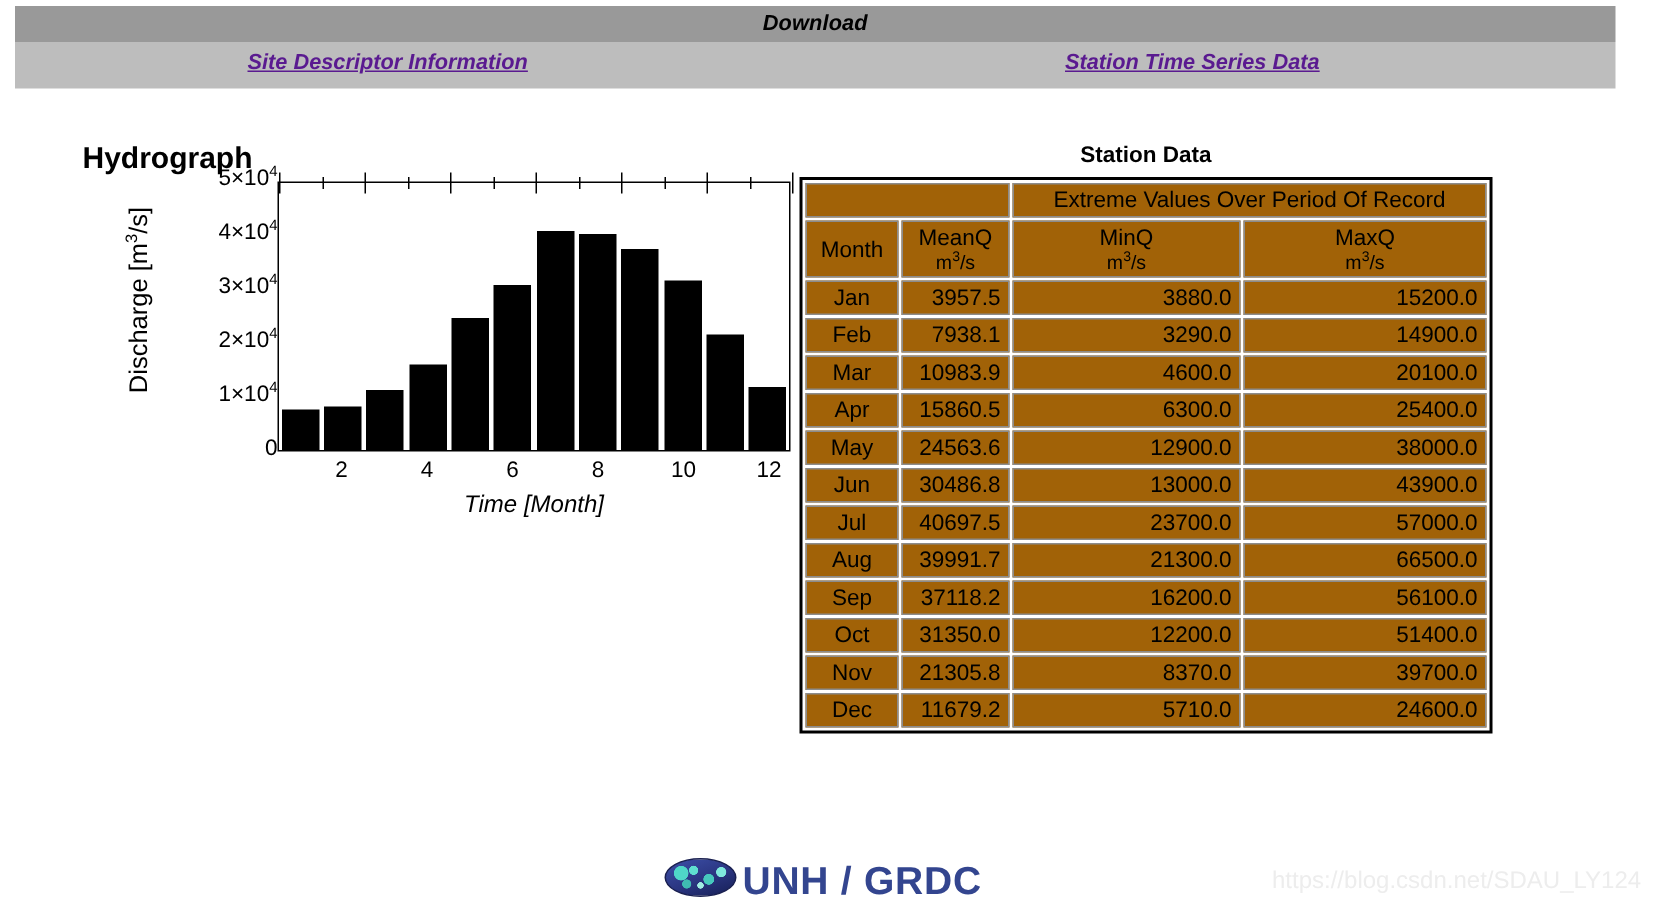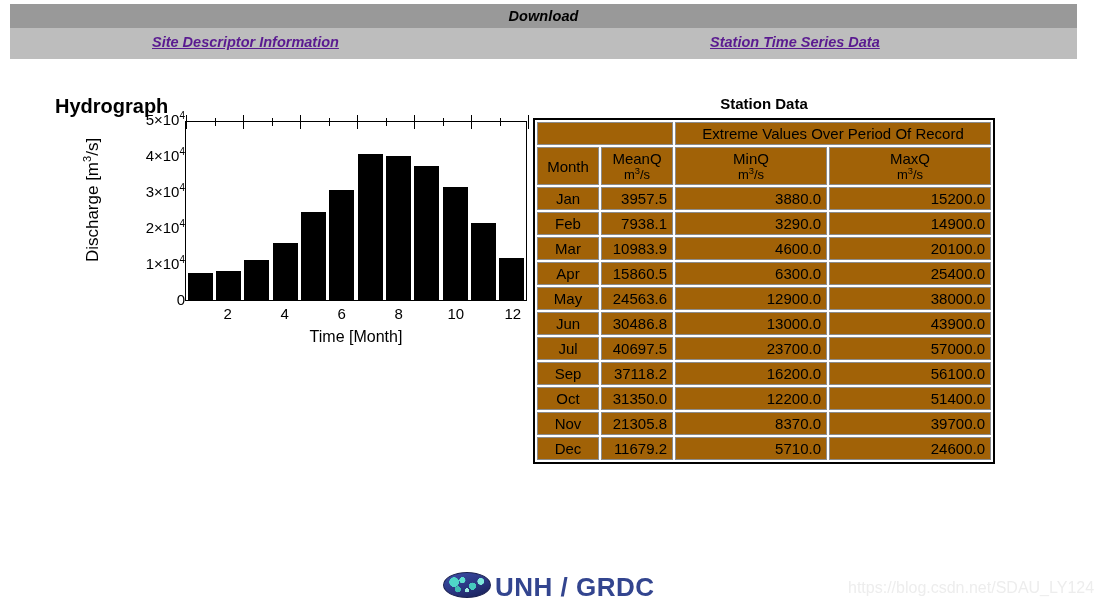--- a/index.html
+++ b/index.html
@@ -30,21 +30,21 @@
     position:relative;
   }
   .dl-link{
     position:absolute;top:6px;
     font-size:14.5px;font-weight:bold;
     color:#5a1a90;
     text-decoration:underline;
     cursor:pointer;
     white-space:nowrap;
   }
-  #link-site-descriptor{left:142px;}
+  #link-site-descriptor{left:155px;}
   #link-station-series{left:700px;}
 
   
   #content{position:absolute;left:0;top:95px;width:1108px;}
 
   
   #hydrograph-panel{
     position:absolute;left:55px;top:0;width:480px;height:270px;
   }
   #hydrograph-title{
@@ -102,21 +102,21 @@
   #x-ticklabels{
     position:absolute;left:130px;top:210px;width:342px;height:22px;
   }
   .x-tick{
     position:absolute;
     font-size:15px;color:#000;
     transform:translateX(-50%);
   }
   #x-axis-label{
     position:absolute;left:130px;top:233px;width:342px;
-    text-align:center;font-size:16px;color:#000;
+    text-align:center;font-size:16px;color:#000;font-style:italic;
   }
 
   
   #station-panel{
     position:absolute;left:533px;top:0;width:462px;
   }
   #station-title{
     width:462px;text-align:center;
     font-size:15px;font-weight:bold;color:#000;
     margin-bottom:6px;
@@ -381,20 +381,26 @@
             <td class="num">13000.0</td>
             <td class="num">43900.0</td>
           </tr>
           <tr>
             <td class="month">Jul</td>
             <td class="num">40697.5</td>
             <td class="num">23700.0</td>
             <td class="num">57000.0</td>
           </tr>
           <tr>
+            <td class="month">Aug</td>
+            <td class="num">39991.7</td>
+            <td class="num">21300.0</td>
+            <td class="num">66500.0</td>
+          </tr>
+          <tr>
             <td class="month">Sep</td>
             <td class="num">37118.2</td>
             <td class="num">16200.0</td>
             <td class="num">56100.0</td>
           </tr>
           <tr>
             <td class="month">Oct</td>
             <td class="num">31350.0</td>
             <td class="num">12200.0</td>
             <td class="num">51400.0</td>

